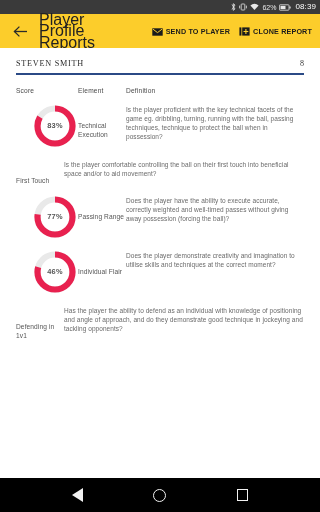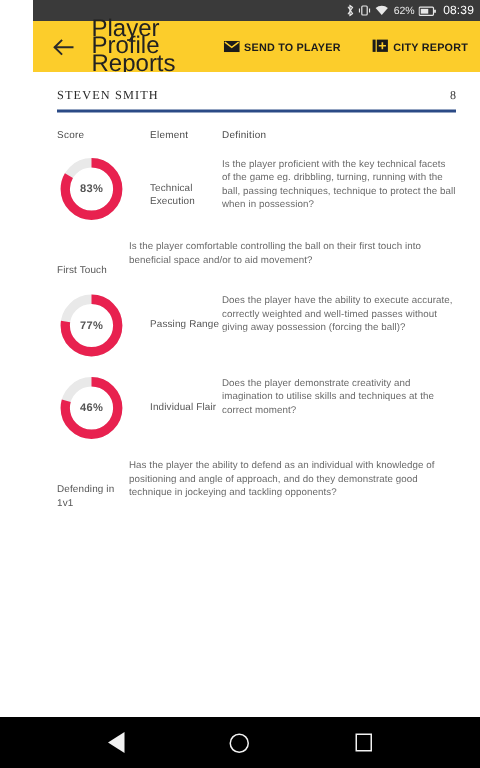--- a/index.html
+++ b/index.html
@@ -11,21 +11,20 @@
     background: #ffffff;
     font-family: "Liberation Sans", sans-serif;
   }
 
   #app {
     position: relative;
     width: 320px;
     height: 512px;
     background: #ffffff;
     overflow: hidden;
-    padding-left: 22px;
   }
 
   
   .statusbar {
     height: 14px;
     background: #3a3a3a;
     display: flex;
     align-items: center;
     justify-content: flex-end;
     padding-right: 4px;
@@ -67,21 +66,21 @@
     margin-left: 9px;
     color: #222222;
     font-size: 16px;
     line-height: 11.5px;
     max-width: 78px;
   }
   .appbar-actions {
     margin-left: auto;
     display: flex;
     align-items: center;
-    gap: 21px;
+    gap: 9px;
   }
   .bar-action {
     display: flex;
     align-items: center;
     gap: 3px;
     cursor: pointer;
   }
   .bar-action .glyph { display: block; }
   .bar-action .lbl {
     color: #1b1b1b;
@@ -139,21 +138,21 @@
 
   .row {
     display: flex;
     align-items: flex-start;
     margin-top: 9px;
   }
   .cell-score {
     width: 62px;
     flex: 0 0 62px;
     display: flex;
-    justify-content: flex-start;
+    justify-content: flex-end;
   }
   .cell-element {
     width: 48px;
     flex: 0 0 48px;
     font-size: 6.6px;
     line-height: 9px;
     color: #555555;
     padding-top: 18px;
     letter-spacing: 0.1px;
   }
@@ -294,21 +293,21 @@
       </div>
       <div class="bar-action">
         <span class="glyph">
           <svg width="11" height="9" viewBox="0 0 11 9">
               <rect x="0.4" y="0.4" width="2" height="8.2" fill="#1b1b1b"></rect>
               <rect x="3.2" y="0.4" width="7.4" height="8.2" fill="#1b1b1b"></rect>
               <line x1="6.9" y1="2.1" x2="6.9" y2="6.9" stroke="#fccd2b" stroke-width="1.1"></line>
               <line x1="4.5" y1="4.5" x2="9.3" y2="4.5" stroke="#fccd2b" stroke-width="1.1"></line>
             </svg>
         </span>
-        <span class="lbl">CITY REPORT</span>
+        <span class="lbl">CLONE REPORT</span>
       </div>
     </div>
   </div>
 
   <div class="page">
 
     <div class="doc-head">
       <div class="doc-title">STEVEN SMITH</div>
       <div class="doc-pageno">8</div>
     </div>

